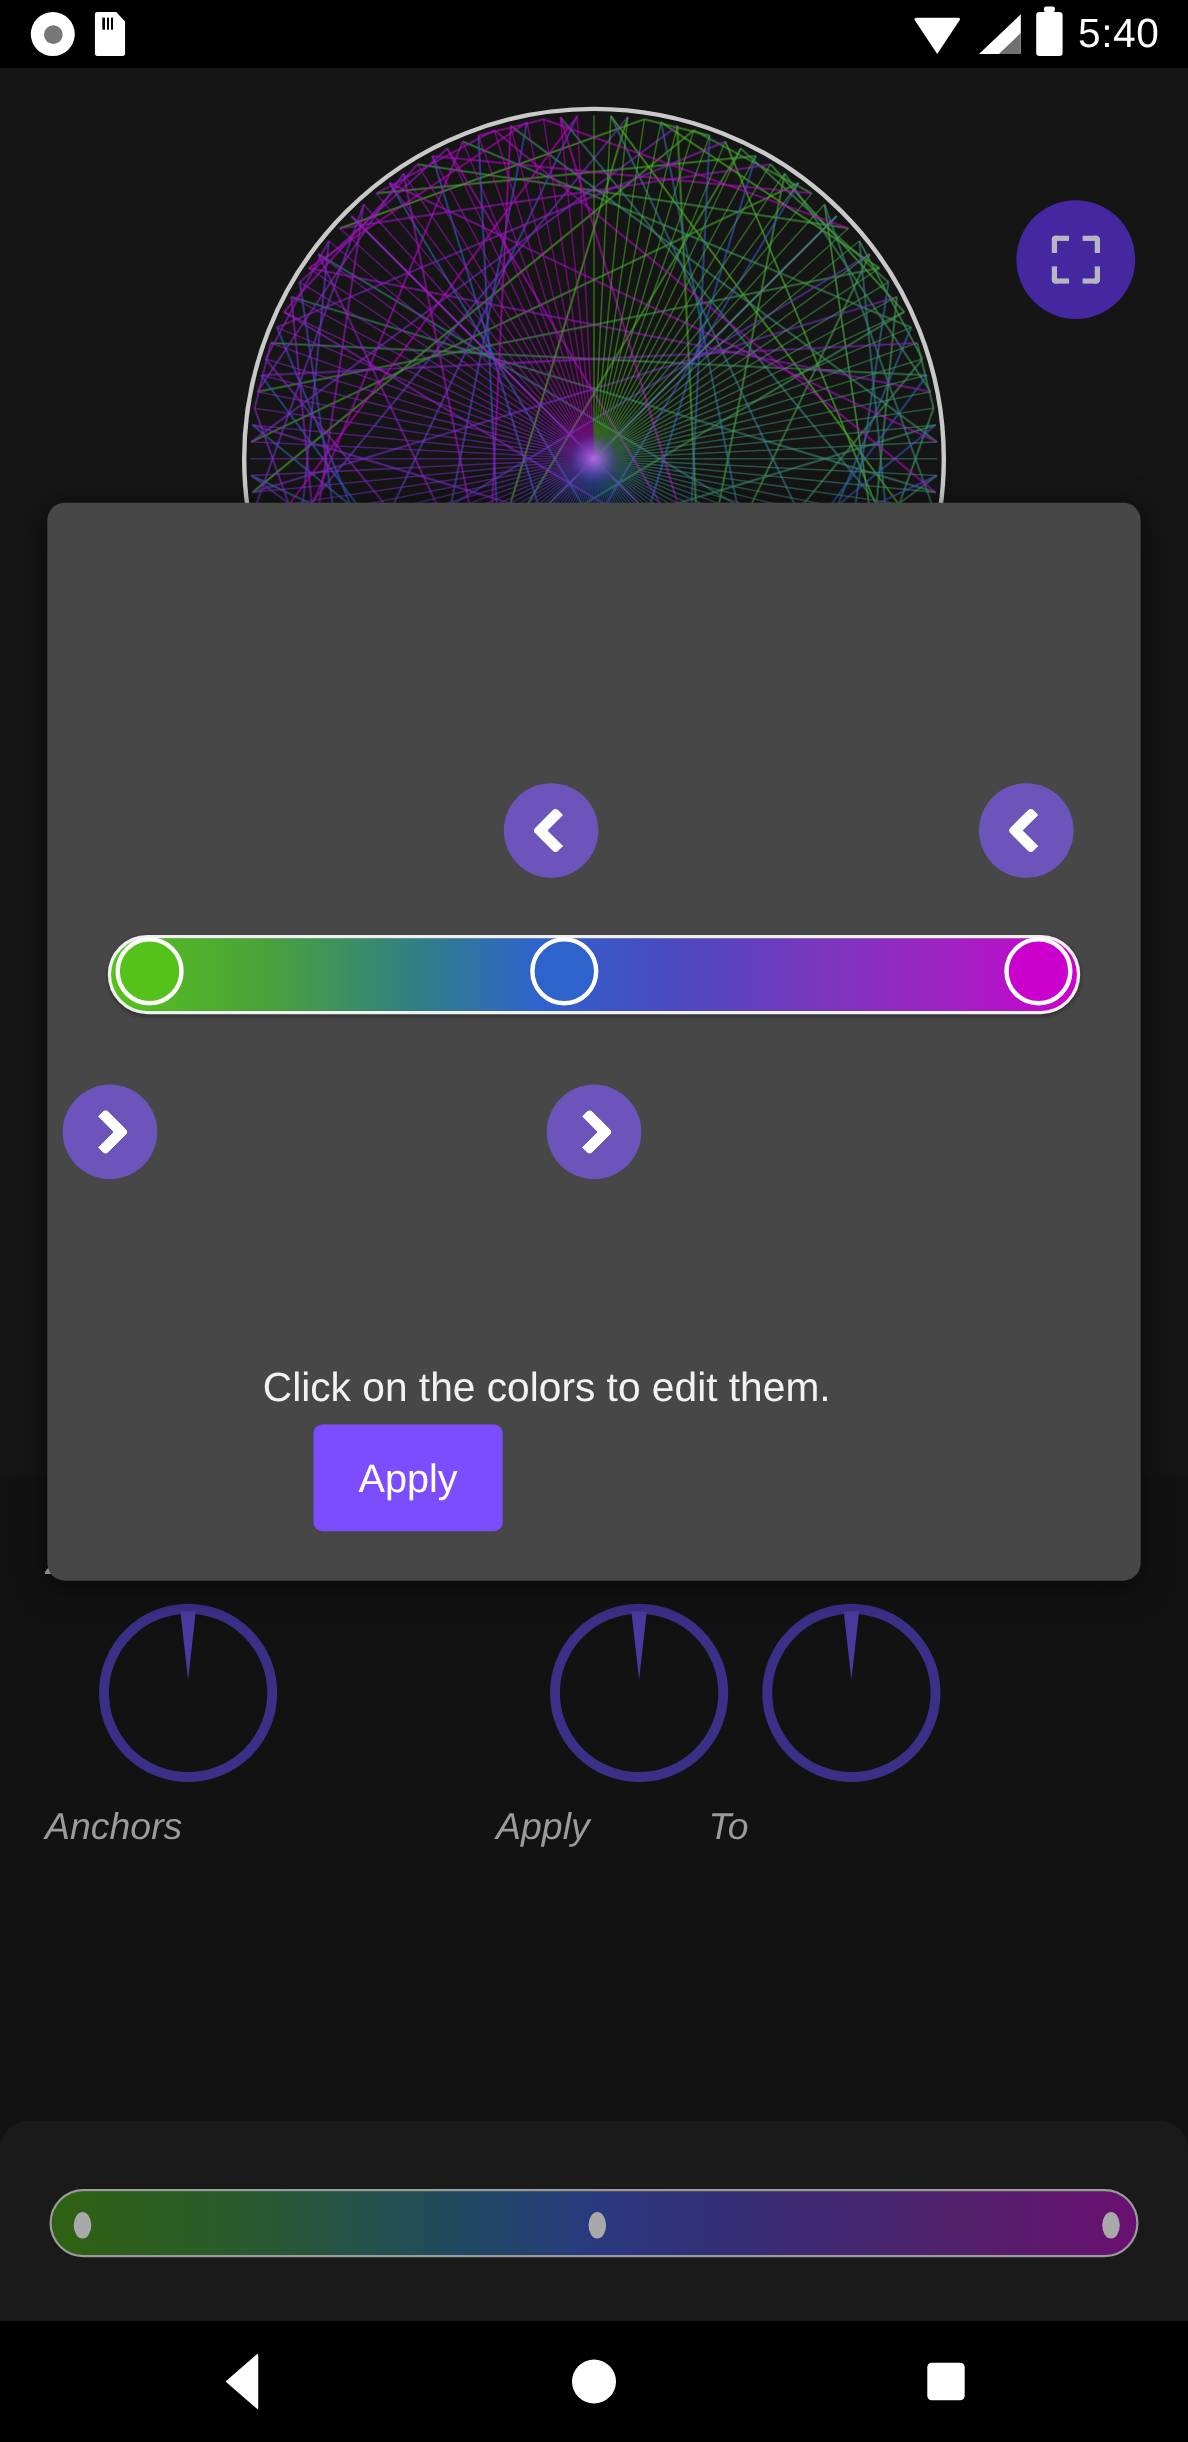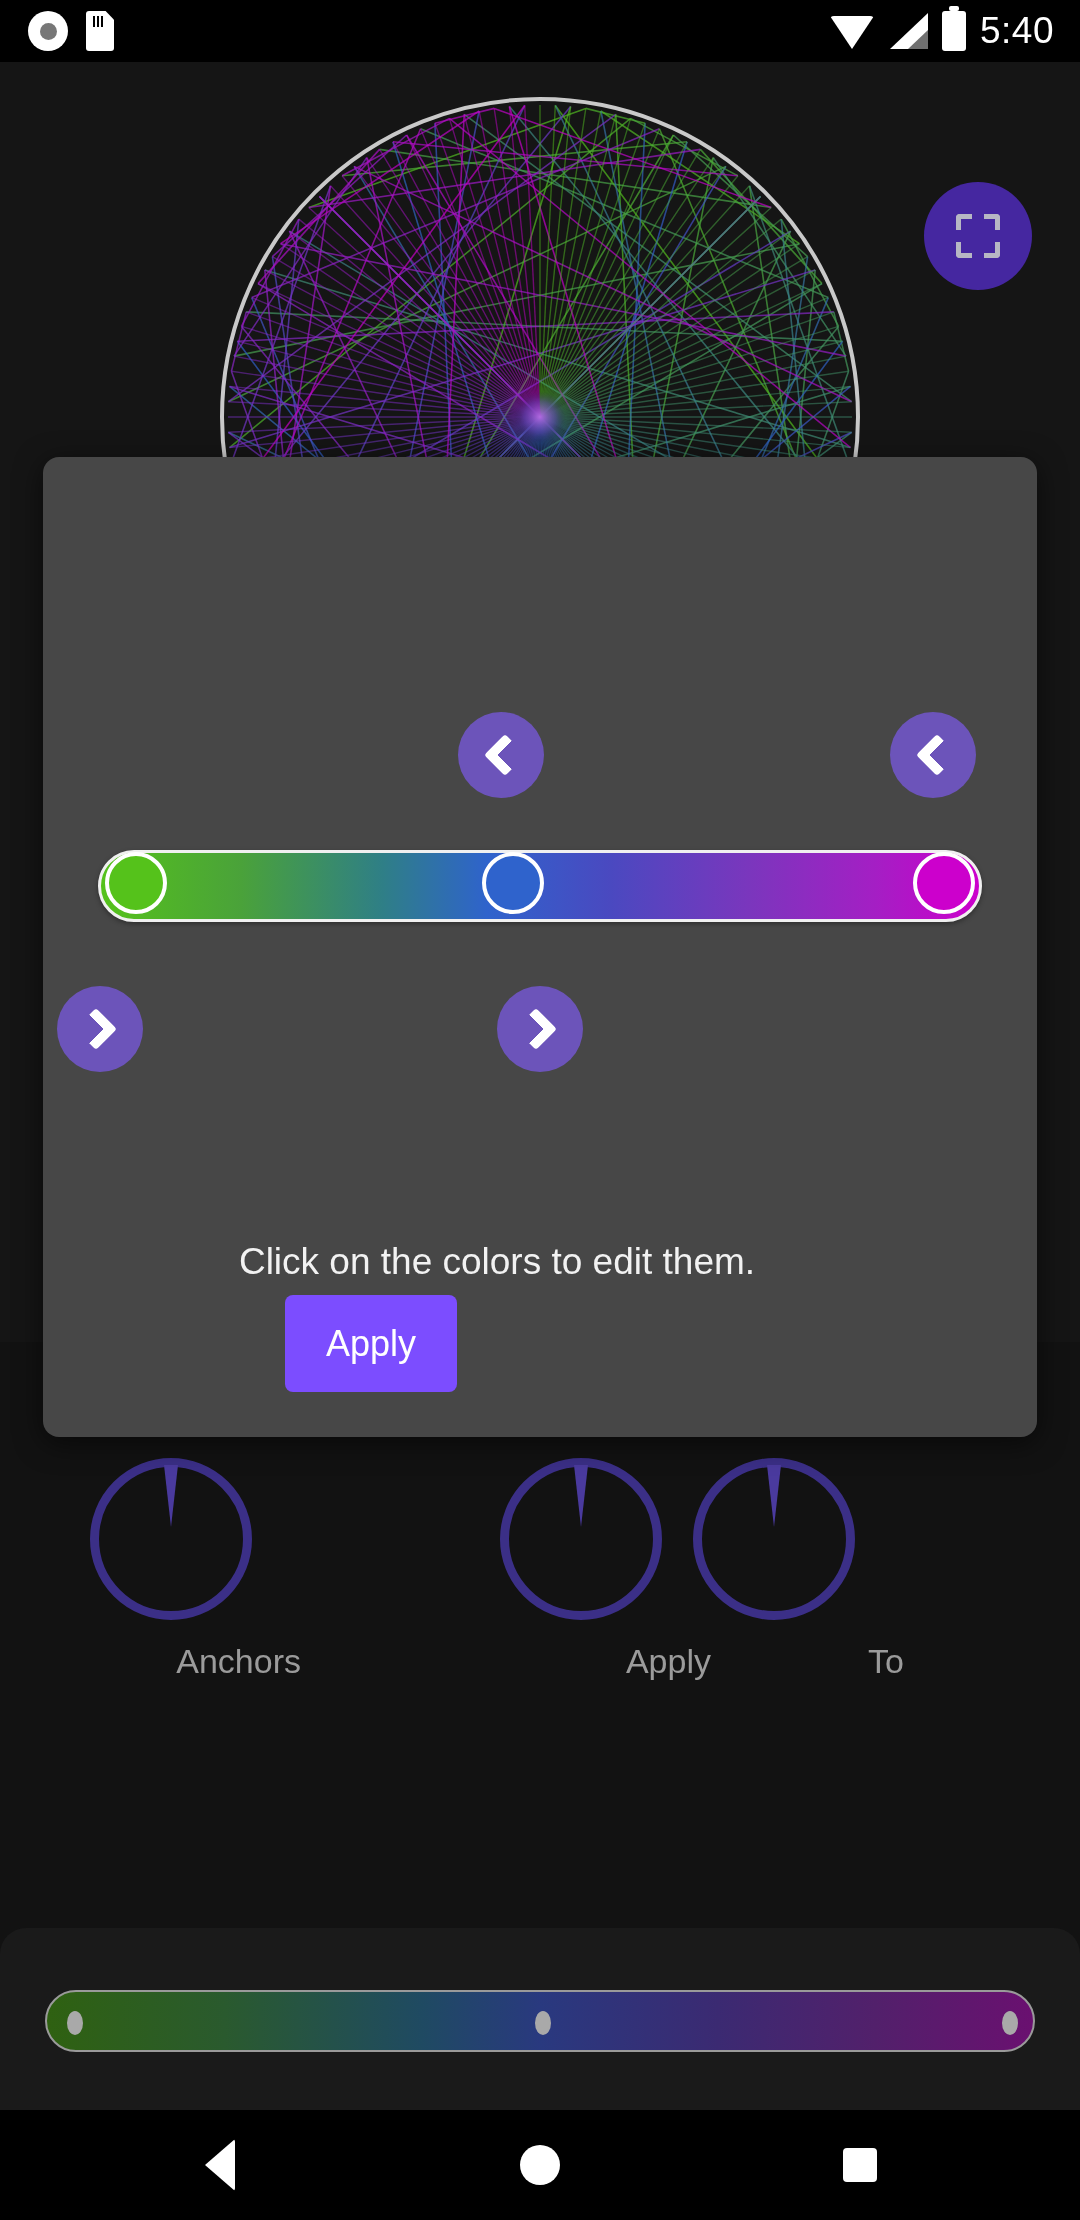--- a/index.html
+++ b/index.html
@@ -49,21 +49,21 @@
   }
   .fs-glyph { position:relative; width:44px; height:44px; }
   .fs-glyph span { position:absolute; width:16px; height:16px; border:5px solid #b7b7c4; }
   .fs-glyph span:nth-child(1){ left:0; top:0; border-right:none; border-bottom:none; border-top-left-radius:4px;}
   .fs-glyph span:nth-child(2){ right:0; top:0; border-left:none; border-bottom:none; border-top-right-radius:4px;}
   .fs-glyph span:nth-child(3){ left:0; bottom:0; border-right:none; border-top:none; border-bottom-left-radius:4px;}
   .fs-glyph span:nth-child(4){ right:0; bottom:0; border-left:none; border-top:none; border-bottom-right-radius:4px;}
 
   
   #knobs { position:absolute; top:1400px; left:0; width:1080px; }
-  .knob-col { position:absolute; width:260px; text-align:right; }
+  .knob-col { position:absolute; width:260px; text-align:left;font-style:italic; }
   .knob-col.c1 { left:41px; } .knob-col.c2 { left:451px; } .knob-col.c3 { left:644px; }
   .knob-val { color:#b6b6b6; font-size:33px; height:40px; line-height:40px; }
   .knob-dial { width:162px; height:162px; border-radius:50%; border:9px solid #3b2f87;
     margin:18px auto 0; position:relative; background:transparent; }
   .knob-dial::after { content:""; position:absolute; left:50%; top:-2px; transform:translateX(-50%);
     width:0; height:0; border-left:7px solid transparent; border-right:7px solid transparent;
     border-top:62px solid #4a3a9e; }
   .knob-label { color:#9b9b9b; font-size:34px; margin-top:22px; }
 
   

